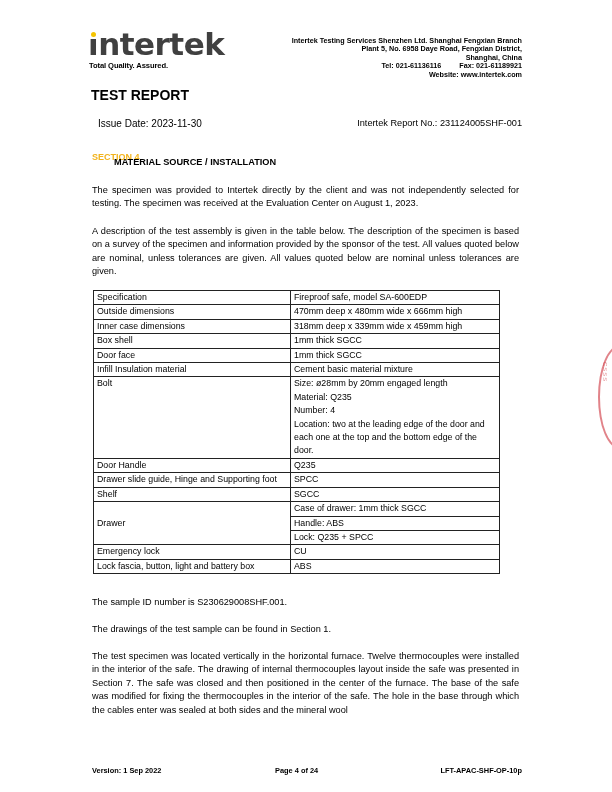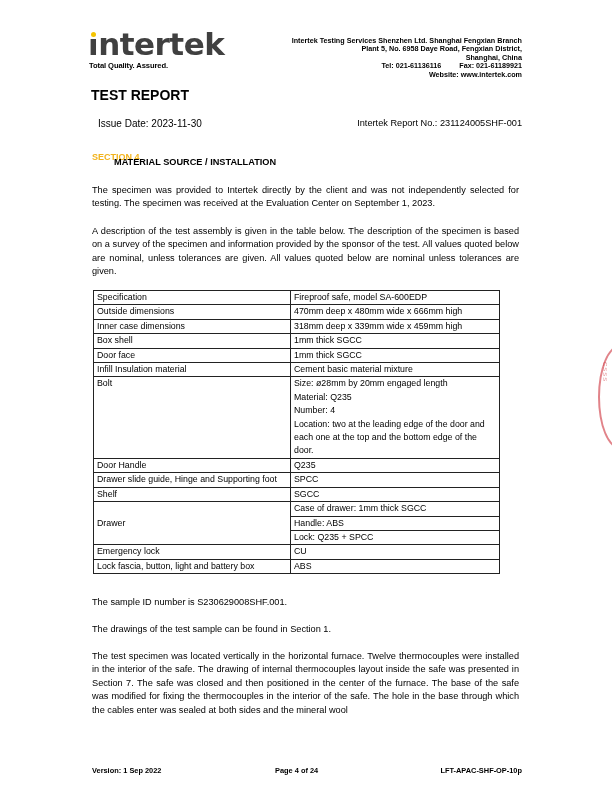--- a/index.html
+++ b/index.html
@@ -63,21 +63,21 @@
   <div>Website: www.intertek.com</div>
 </div>
 
 <div class="abs title">TEST REPORT</div>
 <div class="abs issue">Issue Date: 2023-11-30</div>
 <div class="abs repno">Intertek Report No.: 231124005SHF-001</div>
 
 <div class="abs sec">SECTION 4</div>
 <div class="abs sec-title">MATERIAL SOURCE / INSTALLATION</div>
 
-<div class="abs para" style="top:184px;">The specimen was provided to Intertek directly by the client and was not independently selected for testing. The specimen was received at the Evaluation Center on September 1, 2023.</div>
+<div class="abs para" style="top:184px;">The specimen was provided to Intertek directly by the client and was not independently selected for testing. The specimen was received at the Evaluation Center on August 1, 2023.</div>
 <div class="abs para" style="top:225px;">A description of the test assembly is given in the table below. The description of the specimen is based on a survey of the specimen and information provided by the sponsor of the test. All values quoted below are nominal, unless tolerances are given. All values quoted below are nominal unless tolerances are given.</div>
 
 <table class="spec">
   <tbody>
     <tr>
       <td class="k">Specification</td>
       <td>Fireproof safe, model SA-600EDP</td>
     </tr>
     <tr>
       <td class="k">Outside dimensions</td>

